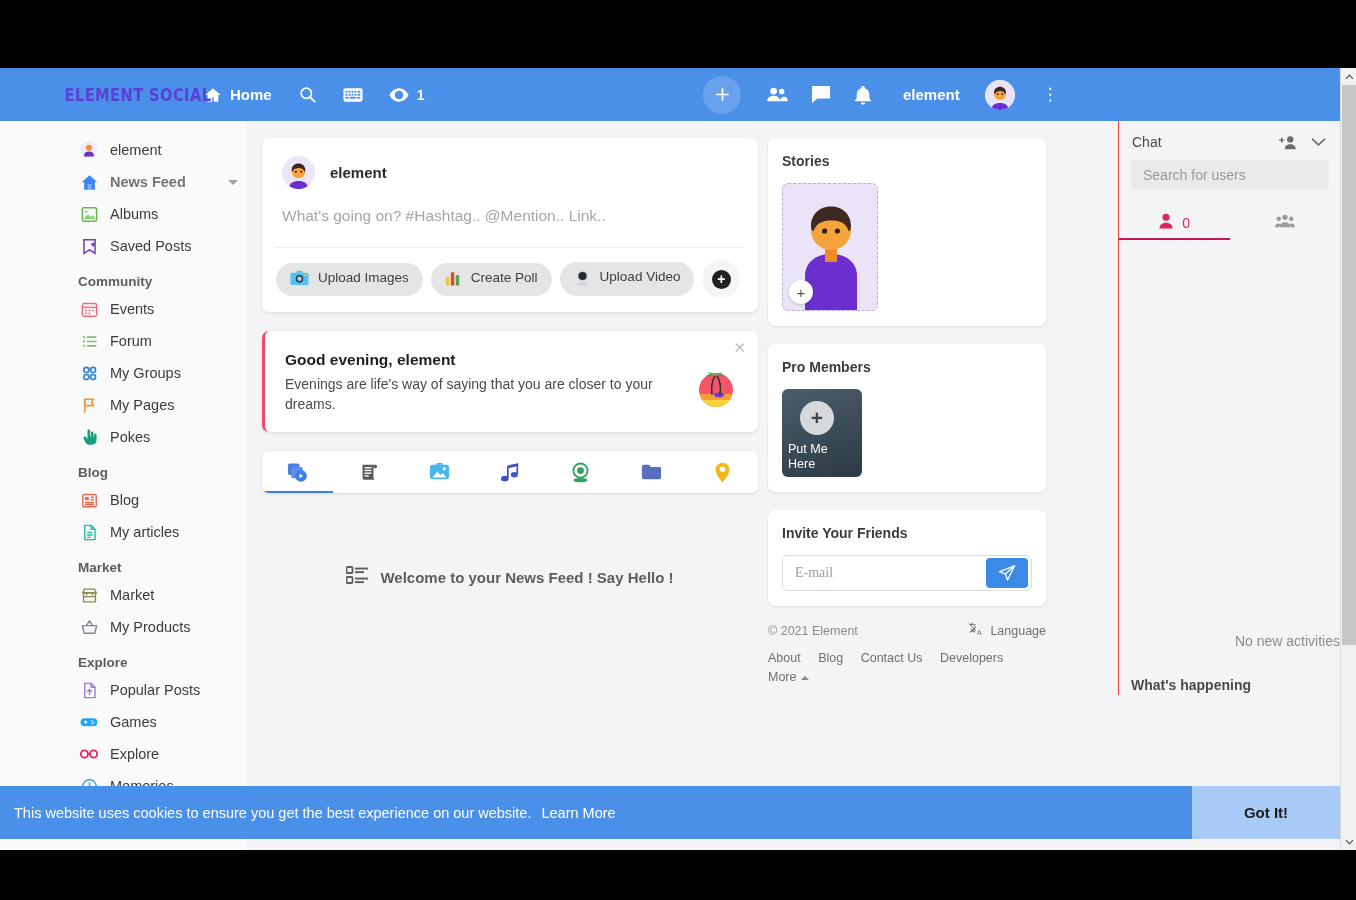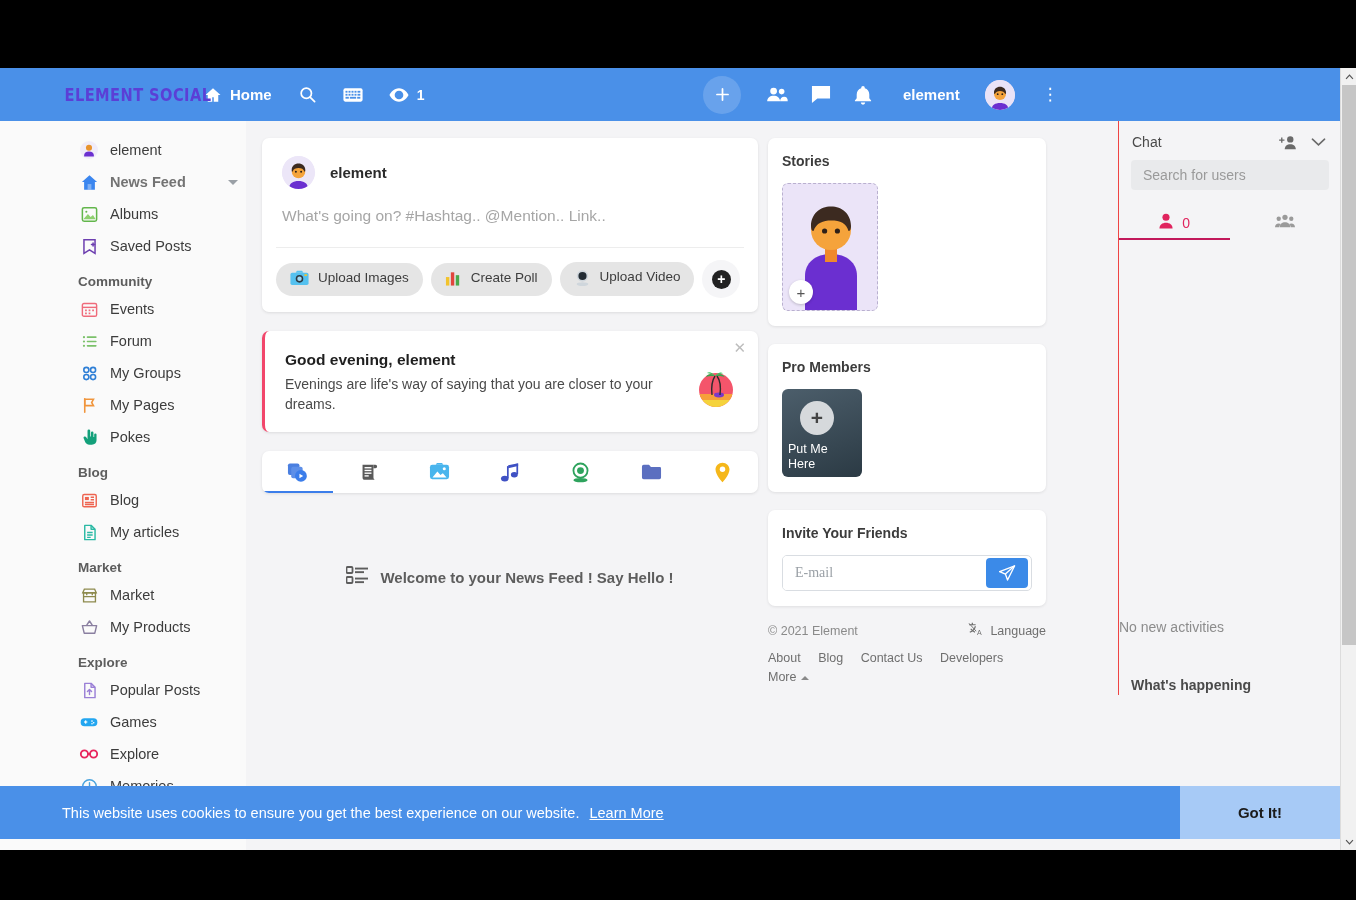--- a/index.html
+++ b/index.html
@@ -232,47 +232,47 @@
   .chat-tab.active::after {
     content: ''; position: absolute; left: 0; right: 0; bottom: 0;
     height: 2px; background: #c2185b;
   }
   .chat-cnt { color: #e0245e; font-size: 14px; }
   .wh-title {
     position: absolute; left: 12px; top: 556px;
     font-size: 14px; font-weight: bold; color: #4a4a4a;
   }
   .wh-empty {
-    position: absolute; left: 0; right: 0; top: 498px; text-align: left;
+    position: absolute; left: 0; right: 0; top: 512px; text-align: right;
     font-size: 14px; color: #8c8c8c;
   }
 
   
   .scroll-v {
     position: absolute; right: 0; top: 0; width: 16px; height: 782px;
     background: #f1f1f1; border-left: 1px solid #dcdcdc;
   }
   .sb-arrow {
     position: absolute; left: 0; width: 16px; height: 17px;
     display: flex; align-items: center; justify-content: center;
   }
   .sb-thumb {
     position: absolute; left: 1px; top: 17px; width: 14px; height: 560px;
     background: #c6c6c6;
   }
 
   
   #cookie {
     position: absolute; left: 0; top: 718px; width: 1340px; height: 53px;
-    background: #4a90e8; display: flex; align-items: center; padding-left: 48px;
+    background: #4a90e8; display: flex; align-items: center;
   }
   .ck-text { color: #fff; font-size: 14.5px; margin-left: 14px; }
-  .ck-link { color: #fff; text-decoration: underline; margin-left: 10px; cursor: pointer; font-size: 14.5px; }
+  .ck-link { color: #fff; margin-left: 10px; cursor: pointer; font-size: 14.5px; }
   .ck-btn {
-    position: absolute; right: 0; top: 0; width: 160px; height: 53px;
+    position: absolute; right: 0; top: 0; width: 148px; height: 53px;
     background: #a7caf6; color: #1b1b1b; font-size: 15px; font-weight: bold;
     display: flex; align-items: center; justify-content: center;
     border: none; cursor: pointer; font-family: "Liberation Sans", sans-serif;
   }
 </style>
 </head>
 <body>
 
 <div id="viewport">
 

